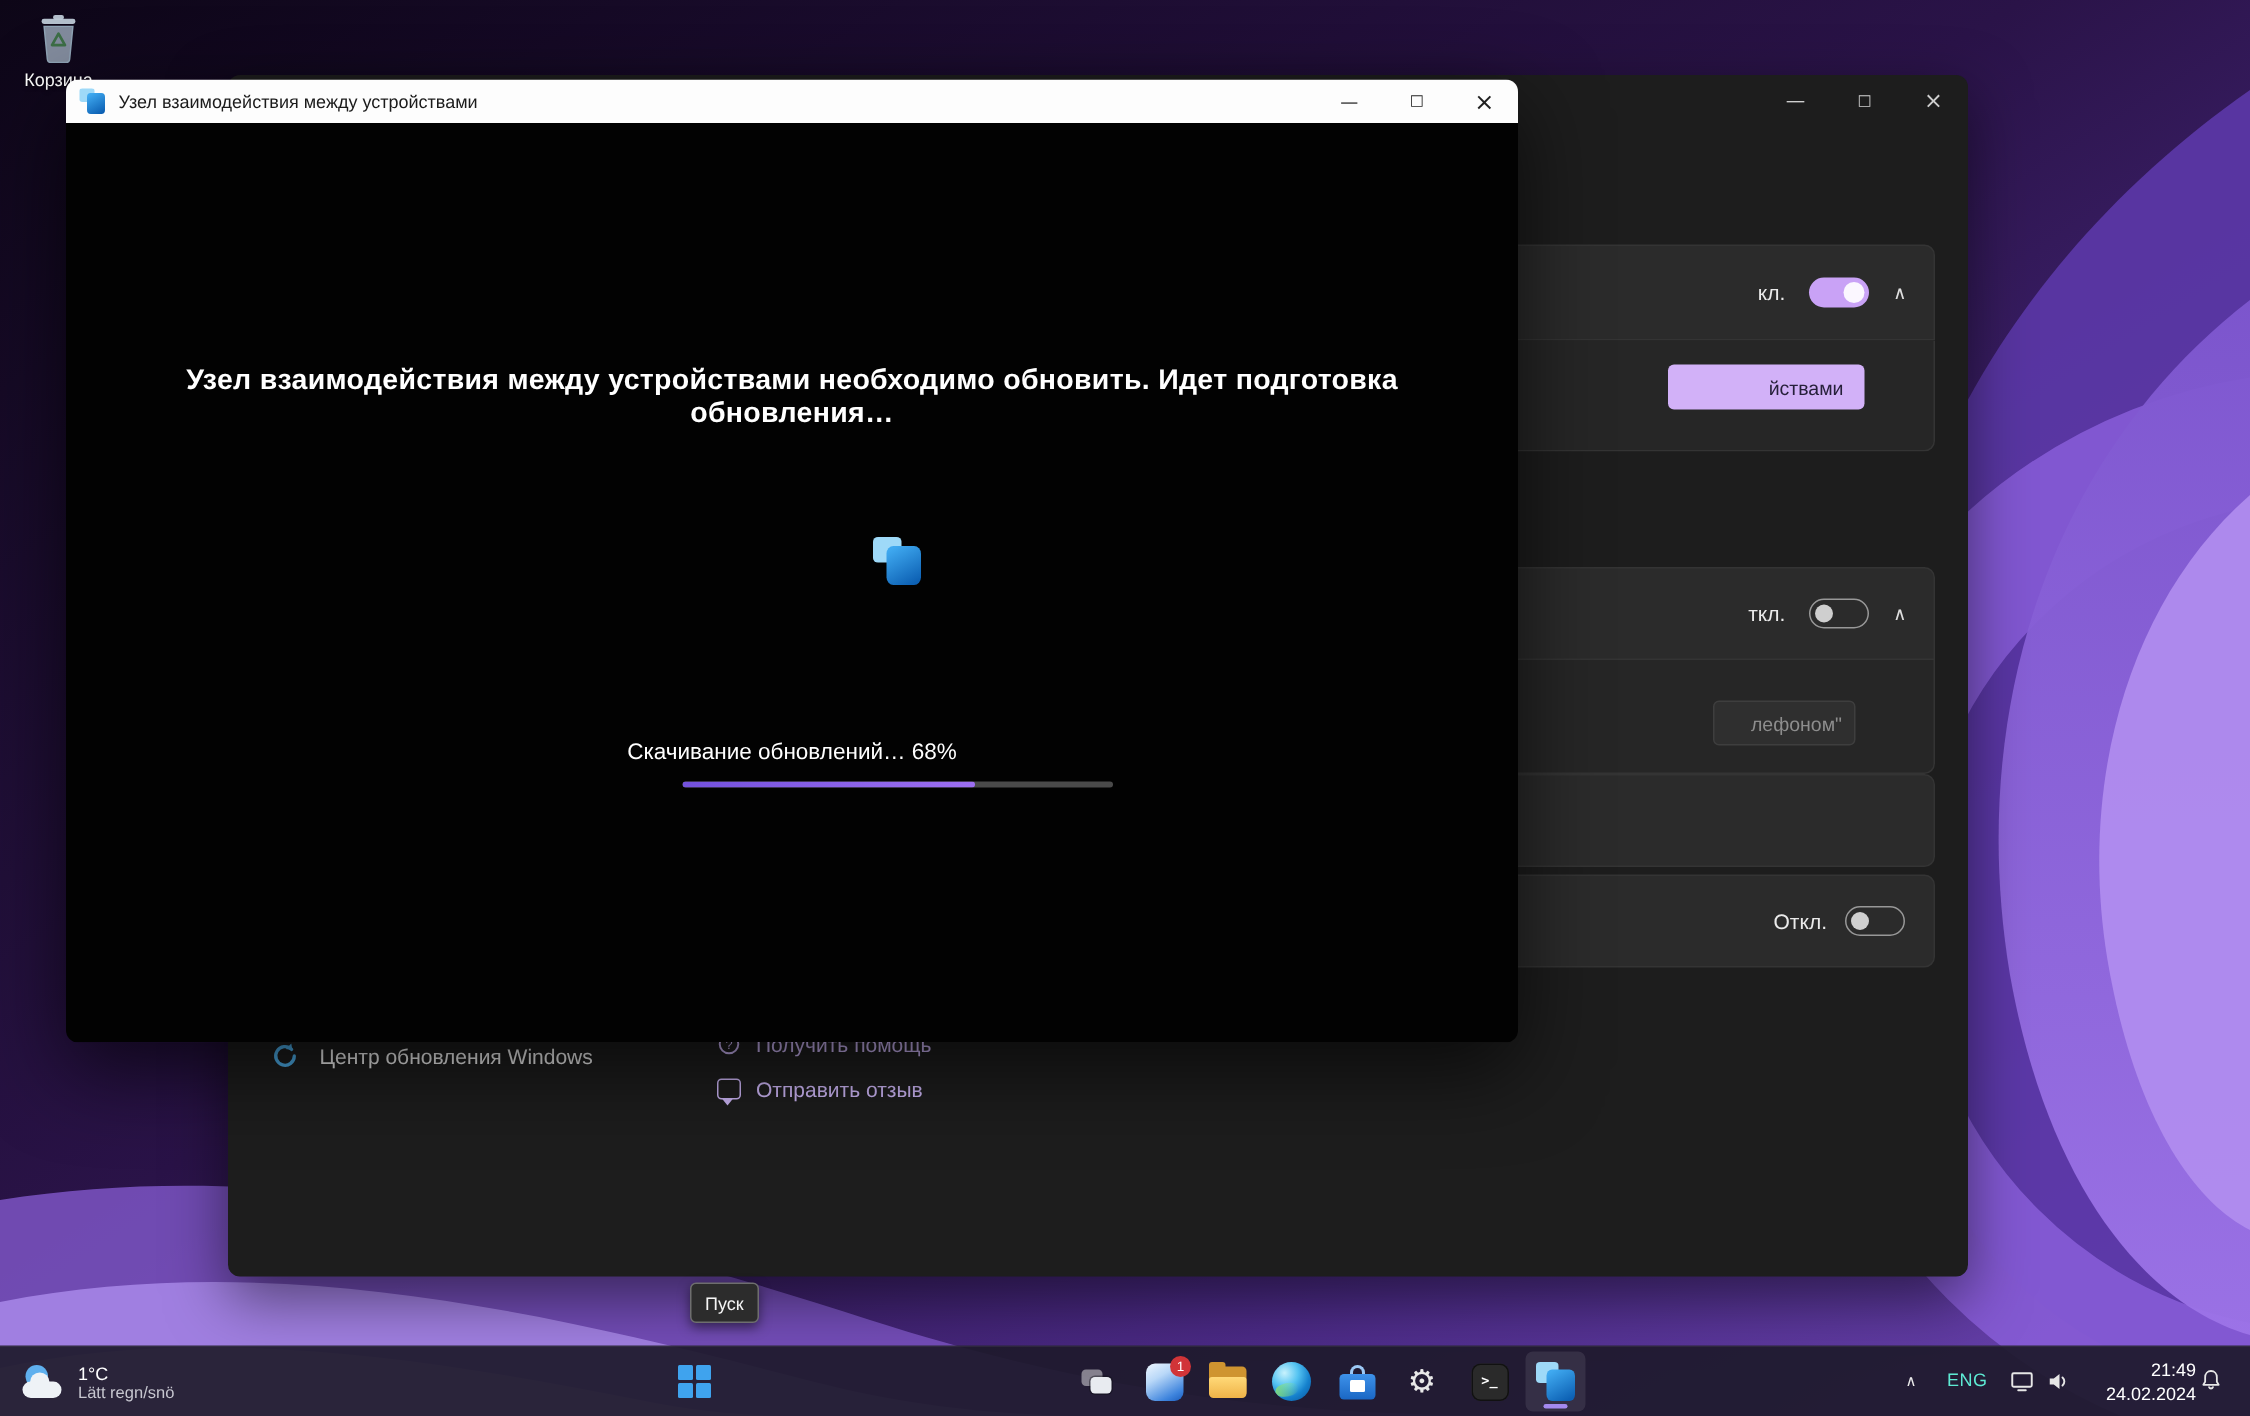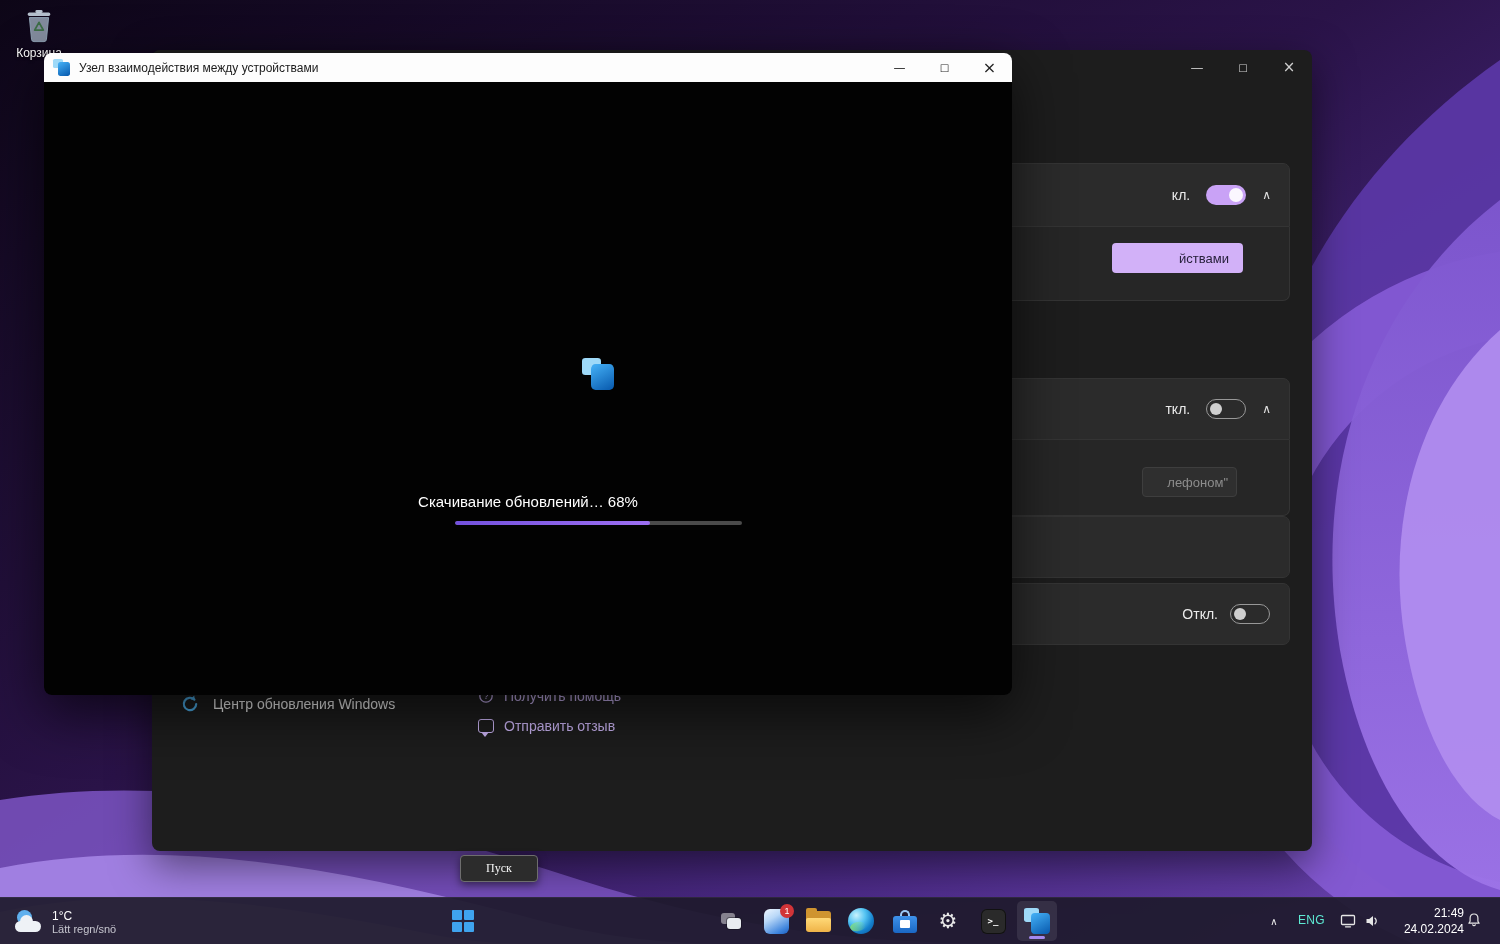--- a/index.html
+++ b/index.html
@@ -77,23 +77,23 @@
   
   .plink{position:relative;display:inline-block;}
   .plink .pl-back{position:absolute;left:0;top:0;width:58%;height:52%;border-radius:18%;background:#9ed9f8;}
   .plink .pl-front{position:absolute;right:0;bottom:0;width:72%;height:80%;border-radius:20%;
                    background:linear-gradient(150deg,#3fa9f0 10%,#0d61b4 90%);}
   .plink.small{width:17px;height:17px;}
   .plink.large{position:absolute;left:538px;top:276px;width:32px;height:32px;}
   .plink.tb{width:26px;height:26px;}
 
   
-  .tooltip{position:absolute;left:460px;top:855px;height:25px;padding:0 25px;background:#2c2c2c;
+  .tooltip{position:absolute;left:460px;top:855px;height:25px;padding:0 9px;background:#2c2c2c;
            border:1px solid #6e6e6e;border-radius:4px;display:flex;align-items:center;font-size:12px;
-           color:#f5f5f5;z-index:50;box-shadow:0 3px 8px rgba(0,0,0,.5);font-family:Liberation Serif, serif;}
+           color:#f5f5f5;z-index:50;box-shadow:0 3px 8px rgba(0,0,0,.5);}
 
   
   .taskbar{position:absolute;left:0;top:897px;width:1500px;height:47px;z-index:60;
            background:rgba(30,26,44,.93);border-top:1px solid rgba(255,255,255,.06);}
   .weather{position:absolute;left:8px;top:5px;height:38px;display:flex;align-items:center;gap:8px;
            padding:0 6px;border-radius:5px;justify-content:space-between;}
   .w-temp{font-size:12px;color:#fff;line-height:14px;}
   .w-cond{font-size:11px;color:#c6c6cf;line-height:13px;}
   .wicon{position:relative;width:30px;height:26px;}
   .wicon .moon{position:absolute;left:3px;top:1px;width:15px;height:15px;border-radius:50%;background:#5fb0ee;}
@@ -262,20 +262,21 @@
           <i class="pl-front"></i>
         </span>
       <span class="dlg-title">Узел взаимодействия между устройствами</span>
       <div class="dlg-caps">
         <button class="dlg-cap mn">—</button>
         <button class="dlg-cap mx">□</button>
         <button class="dlg-cap cl">×</button>
       </div>
     </div>
     <div class="dlg-body">
+      <div class="dlg-message">Узел взаимодействия между устройствами необходимо обновить. Идет подготовка обновления…</div>
       <span class="plink large">
           <i class="pl-back"></i>
           <i class="pl-front"></i>
         </span>
       <div class="dlg-progress-text">Скачивание обновлений… 68%</div>
       <div class="dlg-bar">
         <div class="dlg-fill" style="width: 68%;"></div>
       </div>
     </div>
   </div>

